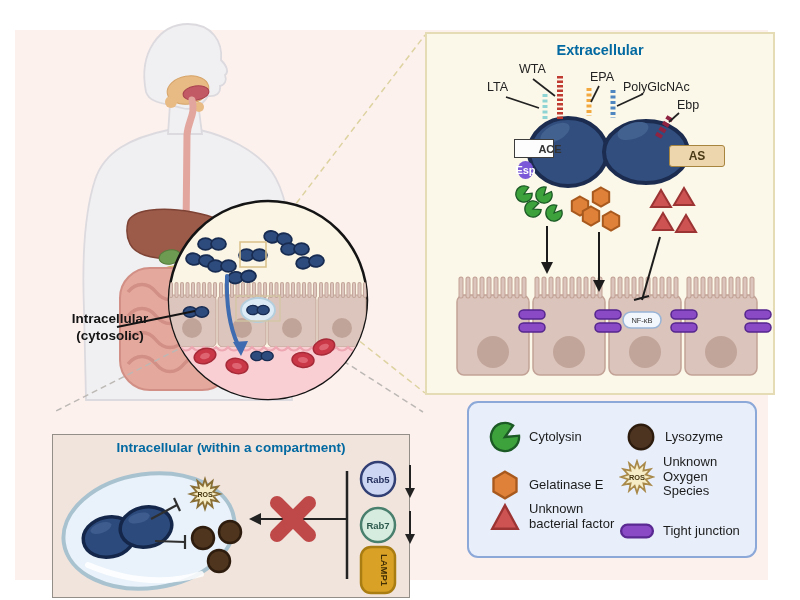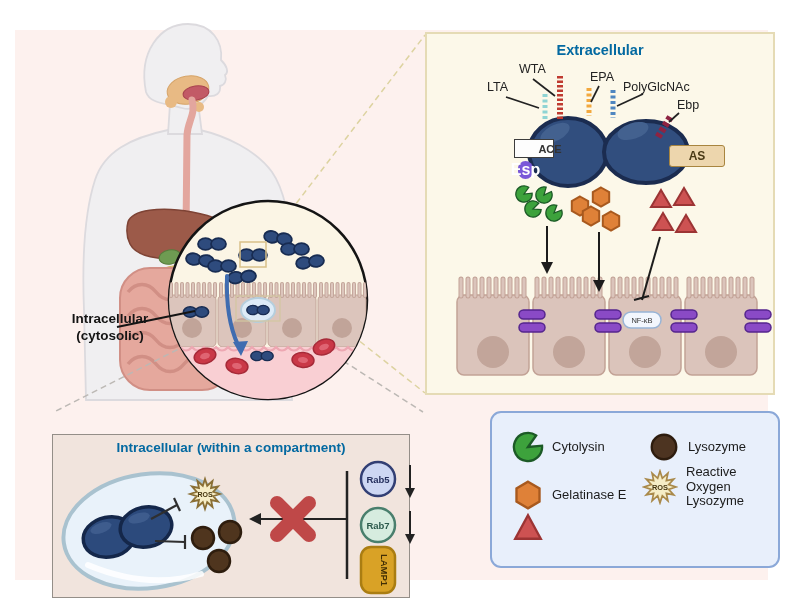--- a/index.html
+++ b/index.html
@@ -3,26 +3,26 @@
 <meta charset="utf-8">
 <style>
   html,body{margin:0;padding:0;background:#ffffff;}
   #canvas{position:relative;width:800px;height:600px;background:#ffffff;overflow:hidden;
           font-family:"Liberation Sans", sans-serif;color:#1b1b1b;}
   .abs{position:absolute;}
   svg{display:block;}
   
   #extracellular-panel{left:425px;top:32px;width:350px;height:363px;background:#fcf8e9;border:2px solid #e5dbb5;box-sizing:border-box;}
   #compartment-panel{left:52px;top:434px;width:358px;height:164px;background:#f1e4dd;border:1.5px solid #948e88;box-sizing:border-box;}
-  #legend-panel{left:467px;top:411px;width:290px;height:157px;background:#e8effb;border:2px solid #8ba8d8;border-radius:11px;box-sizing:border-box;margin-left:23px;}
+  #legend-panel{left:467px;top:401px;width:290px;height:157px;background:#e8effb;border:2px solid #8ba8d8;border-radius:11px;box-sizing:border-box;}
   .panel-title{position:absolute;left:0;right:0;text-align:center;font-weight:bold;font-size:14.5px;color:#0369a1;}
   .mini-label{position:absolute;font-size:12.5px;color:#222;white-space:nowrap;}
   .tag{position:absolute;display:flex;align-items:center;justify-content:center;font-weight:bold;box-sizing:border-box;}
   #ace-tag{left:87px;top:105px;width:40px;height:19px;background:#fdfdfd;border:1.5px solid #3c3c3c;font-size:11px;color:#333;padding-left:32px;}
-  #esp-tag{left:91px;top:127px;width:15px;height:18px;background:#7a58d8;border-radius:8px;color:#fff;font-size:16px;}
+  #esp-tag{left:91px;top:127px;width:15px;height:18px;background:#7a58d8;border-radius:8px;color:#fff;font-size:11px;}
   #as-tag{left:242px;top:111px;width:56px;height:22px;background:#edd6ad;border:1.5px solid #a8853f;border-radius:3px;font-size:12px;color:#4a3a16;}
   #body-label{left:16px;top:311px;width:132px;text-align:center;font-weight:bold;font-size:13.5px;line-height:1.25;color:#141414;padding-left:28px;}
   
   .lg-item{position:absolute;display:flex;align-items:center;gap:8px;}
   .lg-item span{font-size:13px;line-height:1.12;color:#1c1c1c;}
   .lg-ic{flex:0 0 auto;}
 </style>
 </head>
 <body>
 
@@ -353,22 +353,29 @@
       <svg class="lg-ic" width="32" height="32" viewBox="0 0 30 30">
         <polygon points="15,2.5 25.8,8.8 25.8,21.2 15,27.5 4.2,21.2 4.2,8.8" fill="#df8138" stroke="#a8591e" stroke-width="2.2"></polygon>
       </svg>
       <span>Gelatinase E</span>
     </div>
     <div class="lg-item" style="left:150px;top:52px;">
       <svg class="lg-ic" width="36" height="36" viewBox="0 0 34 34">
         <polygon points="32,17 25.2,19.2 29.99,24.5 23.01,23.01 24.5,29.99 19.2,25.21 17,32 14.8,25.21 9.5,29.99 10.99,23.01 4.01,24.5 8.79,19.2 2,17 8.79,14.8 4.01,9.5 10.99,10.99 9.5,4.01 14.8,8.79 17,2 19.2,8.79 24.5,4.01 23.01,10.99 29.99,9.5 25.2,14.8" fill="#f6edc6" stroke="#a9894a" stroke-width="1.6"></polygon>
         <text x="17" y="19.8" text-anchor="middle" font-size="7" font-weight="bold" fill="#45350f" font-family="Liberation Sans, sans-serif">ROS</text>
       </svg>
-      <span style="width:80px;">Reactive Oxygen Lysozyme</span>
+      <span style="width:80px;">Unknown Oxygen Species</span>
     </div>
     <div class="lg-item" style="left:20px;top:98px;">
       <svg class="lg-ic" width="32" height="32" viewBox="0 0 30 30">
         <polygon points="15,4 27,26 3,26" fill="#cd5252" stroke="#9c3434" stroke-width="2.2"></polygon>
       </svg>
+      <span style="width:90px;">Unknown bacterial factor</span>
+    </div>
+    <div class="lg-item" style="left:150px;top:112px;">
+      <svg class="lg-ic" width="36" height="32" viewBox="0 0 34 30">
+        <rect x="2" y="9" width="30" height="12" rx="6" fill="#8a4ac6" stroke="#5a2a92" stroke-width="2.2"></rect>
+      </svg>
+      <span>Tight junction</span>
     </div>
   </div>
 
 </div>
 
 </body></html>

